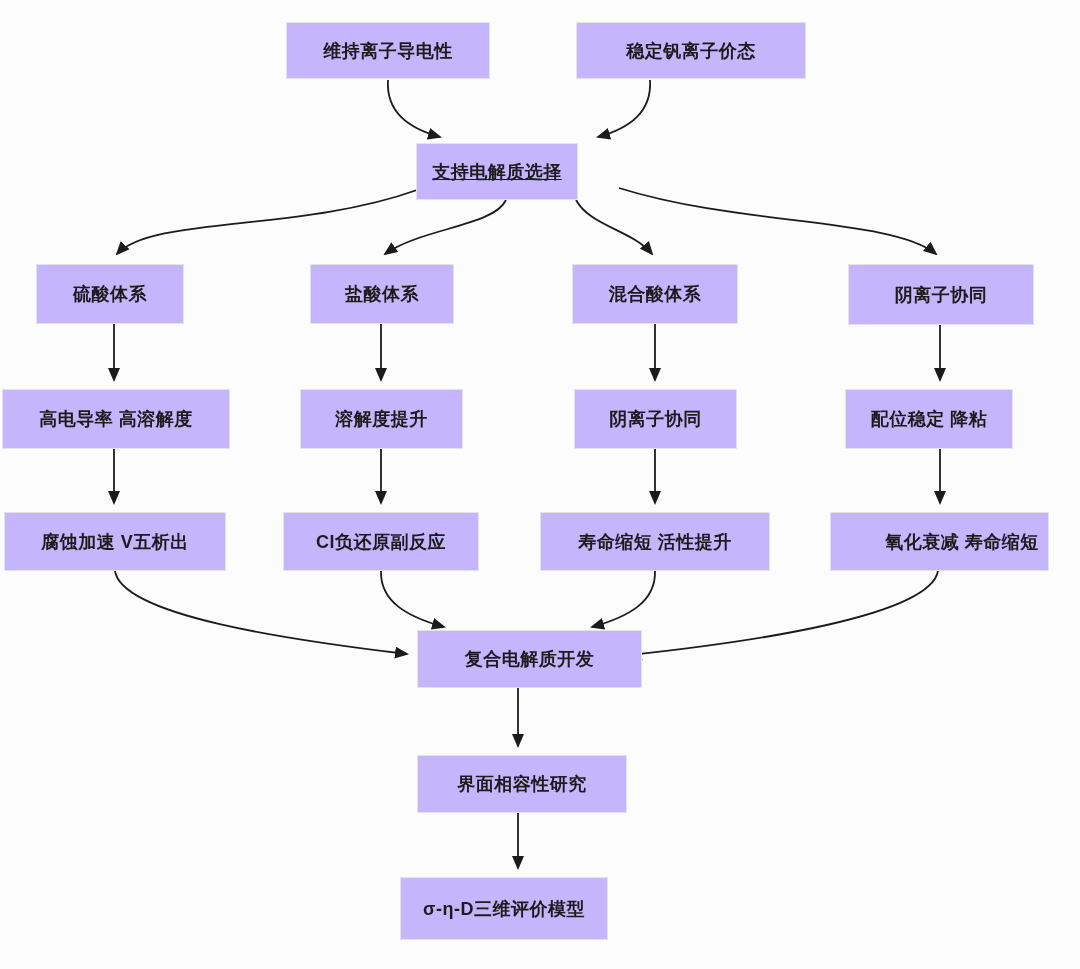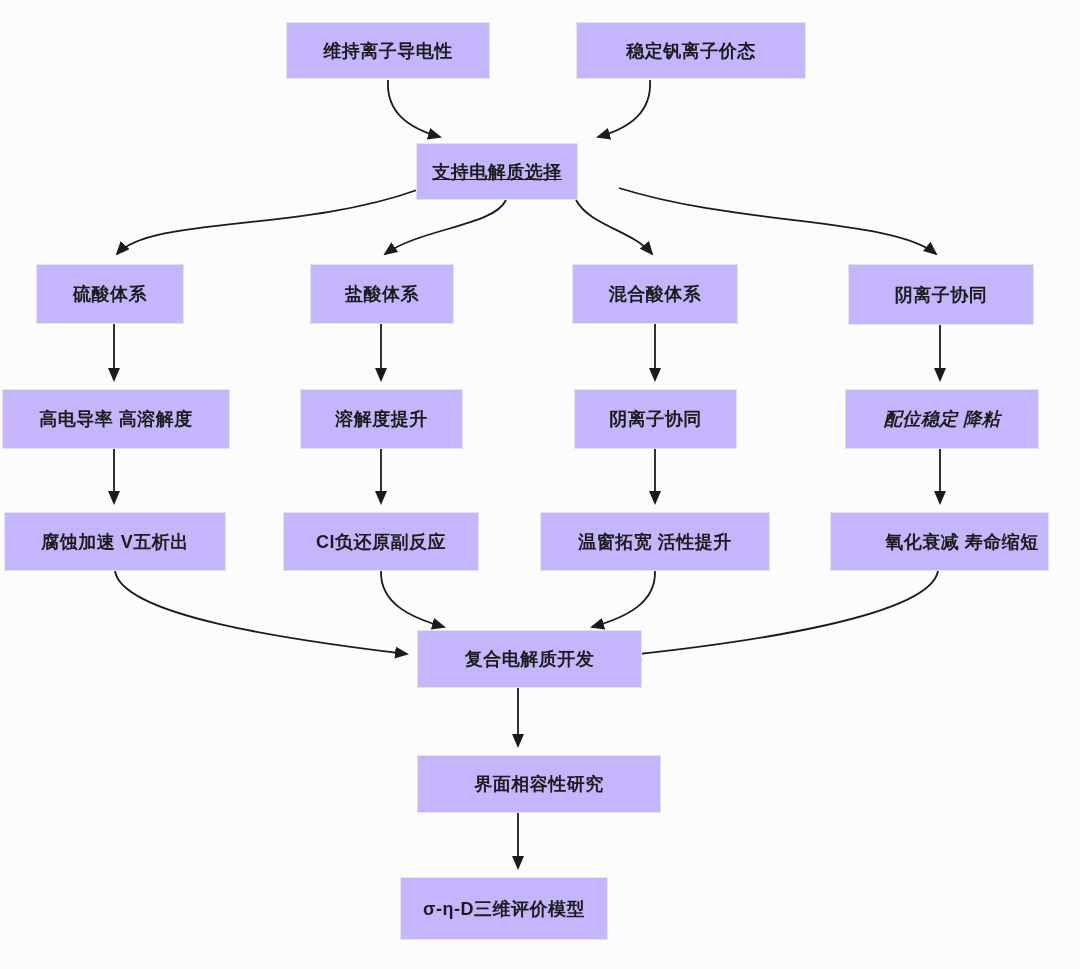--- a/index.html
+++ b/index.html
@@ -40,27 +40,27 @@
   .n-maintain   { left:286px; top:22px;  width:204px; height:57px; }
   .n-stabilize  { left:576px; top:22px;  width:230px; height:57px; }
   .n-support    { left:416px; top:143px; width:162px; height:57px;text-decoration:underline; }
   .n-sulfuric   { left:36px;  top:264px; width:148px; height:60px; }
   .n-hcl        { left:310px; top:264px; width:144px; height:60px;text-align:right; }
   .n-mixed      { left:572px; top:264px; width:166px; height:60px; }
   .n-organic    { left:848px; top:264px; width:186px; height:61px; }
   .n-highcond   { left:2px;   top:389px; width:228px; height:60px; }
   .n-solubility { left:300px; top:389px; width:163px; height:60px; }
   .n-anion      { left:574px; top:389px; width:163px; height:60px; }
-  .n-coord      { left:845px; top:389px; width:194px; height:60px;font-style:italic; }
+  .n-coord      { left:845px; top:389px; width:168px; height:60px; }
   .n-corrosion  { left:4px;   top:512px; width:222px; height:59px; }
   .n-clside     { left:283px; top:512px; width:196px; height:59px; }
   .n-tempwin    { left:540px; top:512px; width:230px; height:59px; }
   .n-oxidation  { left:830px; top:512px; width:219px; height:59px;padding-left:45px; }
   .n-composite  { left:417px; top:630px; width:225px; height:58px; }
-  .n-interface  { left:417px; top:755px; width:244px; height:58px; }
+  .n-interface  { left:417px; top:755px; width:210px; height:58px; }
   .n-model      { left:400px; top:877px; width:208px; height:63px; }
   .edge {
     fill: none;
     stroke: #1b1b1b;
     stroke-width: 1.8;
   }
 </style>
 </head>
 <body>
 
@@ -106,19 +106,19 @@
   <div class="node n-sulfuric">硫酸体系</div>
   <div class="node n-hcl">盐酸体系</div>
   <div class="node n-mixed">混合酸体系</div>
   <div class="node n-organic">阴离子协同</div>
   <div class="node n-highcond">高电导率 高溶解度</div>
   <div class="node n-solubility">溶解度提升</div>
   <div class="node n-anion">阴离子协同</div>
   <div class="node n-coord">配位稳定 降粘</div>
   <div class="node n-corrosion">腐蚀加速 V五析出</div>
   <div class="node n-clside">Cl负还原副反应</div>
-  <div class="node n-tempwin">温窗拓宽 活性提升</div>
+  <div class="node n-tempwin">寿命缩短 活性提升</div>
   <div class="node n-oxidation">氧化衰减 寿命缩短</div>
   <div class="node n-composite">复合电解质开发</div>
   <div class="node n-interface">界面相容性研究</div>
   <div class="node n-model">σ-η-D三维评价模型</div>
 
 </div>
 
 </body></html>

